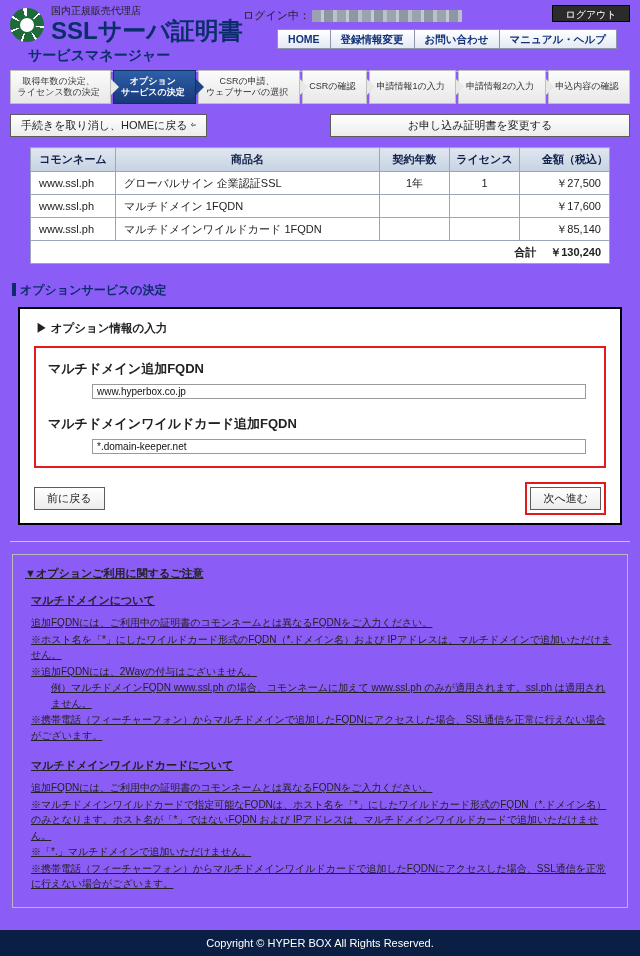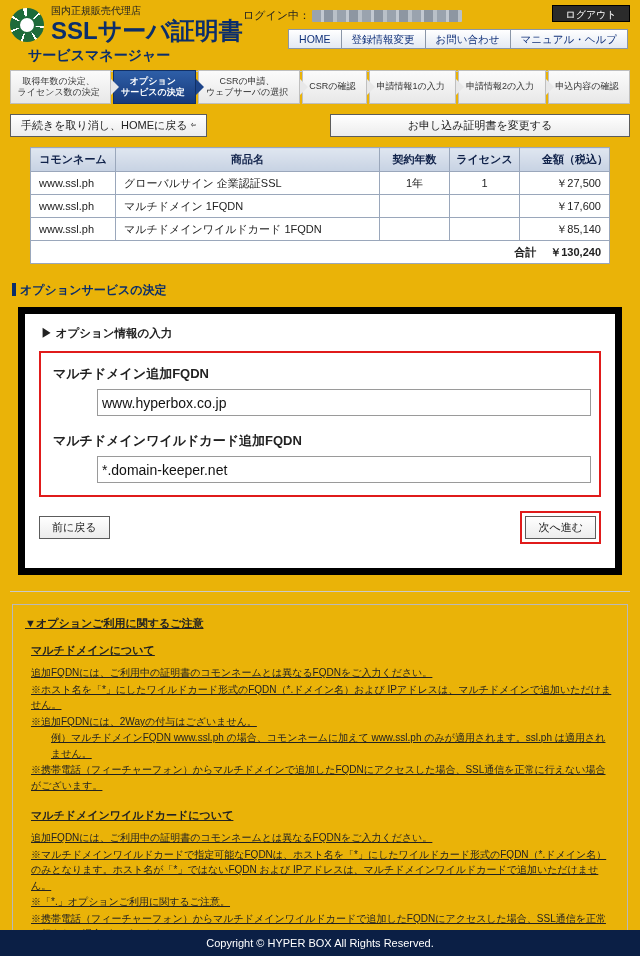--- a/index.html
+++ b/index.html
@@ -8,21 +8,21 @@
     width: 640px; height: 956px;
     background: #ffffff;
     font-family: "Liberation Sans", sans-serif;
     font-size: 11px;
     color: #222;
   }
   .page {
     position: relative;
     width: 640px; height: 956px;
     overflow: hidden;
-    background: #eab308;
+    background: #8b5cf6;
   }
 
   
   .header {
     position: relative;
     height: 60px;
     padding: 6px 10px 0 10px;
   }
   .brand {
     display: flex;
@@ -89,23 +89,24 @@
     background: #2b2b2b;
     color: #ffffff;
     font-size: 10px;
     text-align: center;
     line-height: 17px;
     border: 1px solid #000;
     cursor: pointer;
   }
   .nav {
     position: absolute;
-    top: 29px; right: 12px;
+    top: 29px; right: 23px;
     display: flex;
     border: 1px solid #8a96a8;
+    font-weight: bold;
   }
   .nav-item {
     padding: 0 10px;
     height: 18px;
     line-height: 18px;
     font-size: 10.5px;
     color: #11317a;
     background: linear-gradient(#ffffff, #e3e9f3);
     border-right: 1px solid #8a96a8;
     cursor: pointer;
@@ -227,23 +228,23 @@
   .total-row td {
     text-align: right;
     font-weight: bold;
     padding-right: 12px;
   }
   .total-label { margin-right: 14px; }
 
   
   .panel {
     margin: 8px 18px 0 18px;
-    border: 7px solid #000000;
+    border: 2px solid #000000;
     background: #fff;
-    padding: 10px 12px 24px 12px;
+    padding: 10px 12px 8px 12px;
   }
   .panel-title {
     font-size: 11.5px;
     font-weight: bold;
     margin: 2px 0 10px 4px;
   }
   .redbox {
     border: 2px solid #e01b1b;
     padding: 10px 10px 12px 10px;
     margin: 0 2px;
@@ -251,24 +252,24 @@
   .field-label {
     font-size: 13px;
     font-weight: bold;
     margin: 2px 0 6px 2px;
   }
   .field-label.second { margin-top: 16px; }
   .text-input {
     display: block;
     width: 494px;
     margin-left: 46px;
-    height: 27px;
+    height: 15px;
     border: 1px solid #9a9a9a;
     font-family: "Liberation Sans", sans-serif;
-    font-size: 14px;
+    font-size: 10px;
     padding: 1px 4px;
     background: #fff;
     color: #111;
   }
   .panel-footer {
     display: flex;
     justify-content: space-between;
     align-items: center;
     margin-top: 14px;
     padding: 0 2px;
@@ -457,20 +458,20 @@
     <div class="notes-sub">マルチドメインについて</div>
     <div class="note-line">追加FQDNには、ご利用中の証明書のコモンネームとは異なるFQDNをご入力ください。</div>
     <div class="note-line">※ホスト名を「*」にしたワイルドカード形式のFQDN（*.ドメイン名）および IPアドレスは、マルチドメインで追加いただけません。</div>
     <div class="note-line">※追加FQDNには、2Wayの付与はございません。</div>
     <div class="note-line indent">例）マルチドメインFQDN www.ssl.ph の場合、コモンネームに加えて www.ssl.ph のみが適用されます。ssl.ph は適用されません。</div>
     <div class="note-line">※携帯電話（フィーチャーフォン）からマルチドメインで追加したFQDNにアクセスした場合、SSL通信を正常に行えない場合がございます。</div>
 
     <div class="notes-sub second">マルチドメインワイルドカードについて</div>
     <div class="note-line">追加FQDNには、ご利用中の証明書のコモンネームとは異なるFQDNをご入力ください。</div>
     <div class="note-line">※マルチドメインワイルドカードで指定可能なFQDNは、ホスト名を「*」にしたワイルドカード形式のFQDN（*.ドメイン名）のみとなります。ホスト名が「*」ではないFQDN および IPアドレスは、マルチドメインワイルドカードで追加いただけません。</div>
-    <div class="note-line">※「*.」オプションご利用に関するご注意。</div>
+    <div class="note-line">※「*.」マルチドメインで追加いただけません。</div>
     <div class="note-line">※携帯電話（フィーチャーフォン）からマルチドメインワイルドカードで追加したFQDNにアクセスした場合、SSL通信を正常に行えない場合がございます。</div>
   </div>
 
   <div class="footer">
     <span>Copyright © HYPER BOX All Rights Reserved.</span>
   </div>
 </div>
 
 </body></html>

